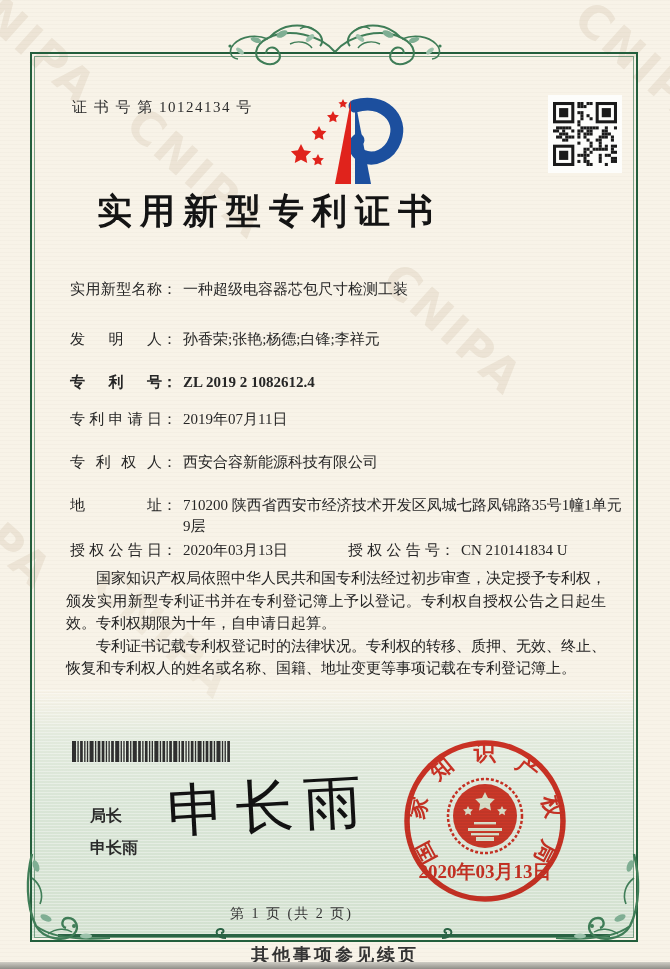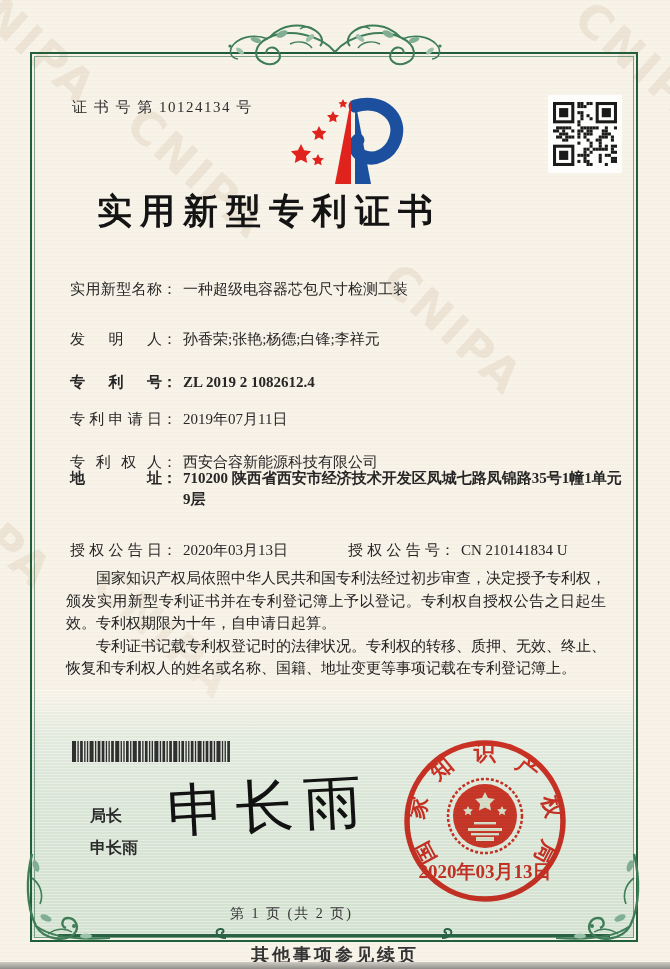--- a/index.html
+++ b/index.html
@@ -294,21 +294,21 @@
 <div class="content field-row" style="position:absolute;top:409px;">
   <span class="field-label">专利申请日</span>
     <span class="field-colon">：</span>
   <span class="field-value">2019年07月11日</span>
 </div>
 <div class="content field-row" style="position:absolute;top:452px;">
   <span class="field-label">专利权人</span>
     <span class="field-colon">：</span>
   <span class="field-value">西安合容新能源科技有限公司</span>
 </div>
-<div class="content field-row" style="position:absolute;top:468px;font-weight:bold;">
+<div class="content field-row" style="position:absolute;top:495px;">
   <span class="field-label">地址</span>
     <span class="field-colon">：</span>
   <span class="field-value" style="width:442px;">710200 陕西省西安市经济技术开发区凤城七路凤锦路35号1幢1单元9层</span>
 </div>
 <div class="content field-row" style="position:absolute;top:540px;width:540px;">
   <span class="field-label">授权公告日</span>
     <span class="field-colon">：</span>
   <span class="field-value" style="width:165px;">2020年03月13日</span>
   <span class="field-label">授权公告号</span>
     <span class="field-colon">：</span>

